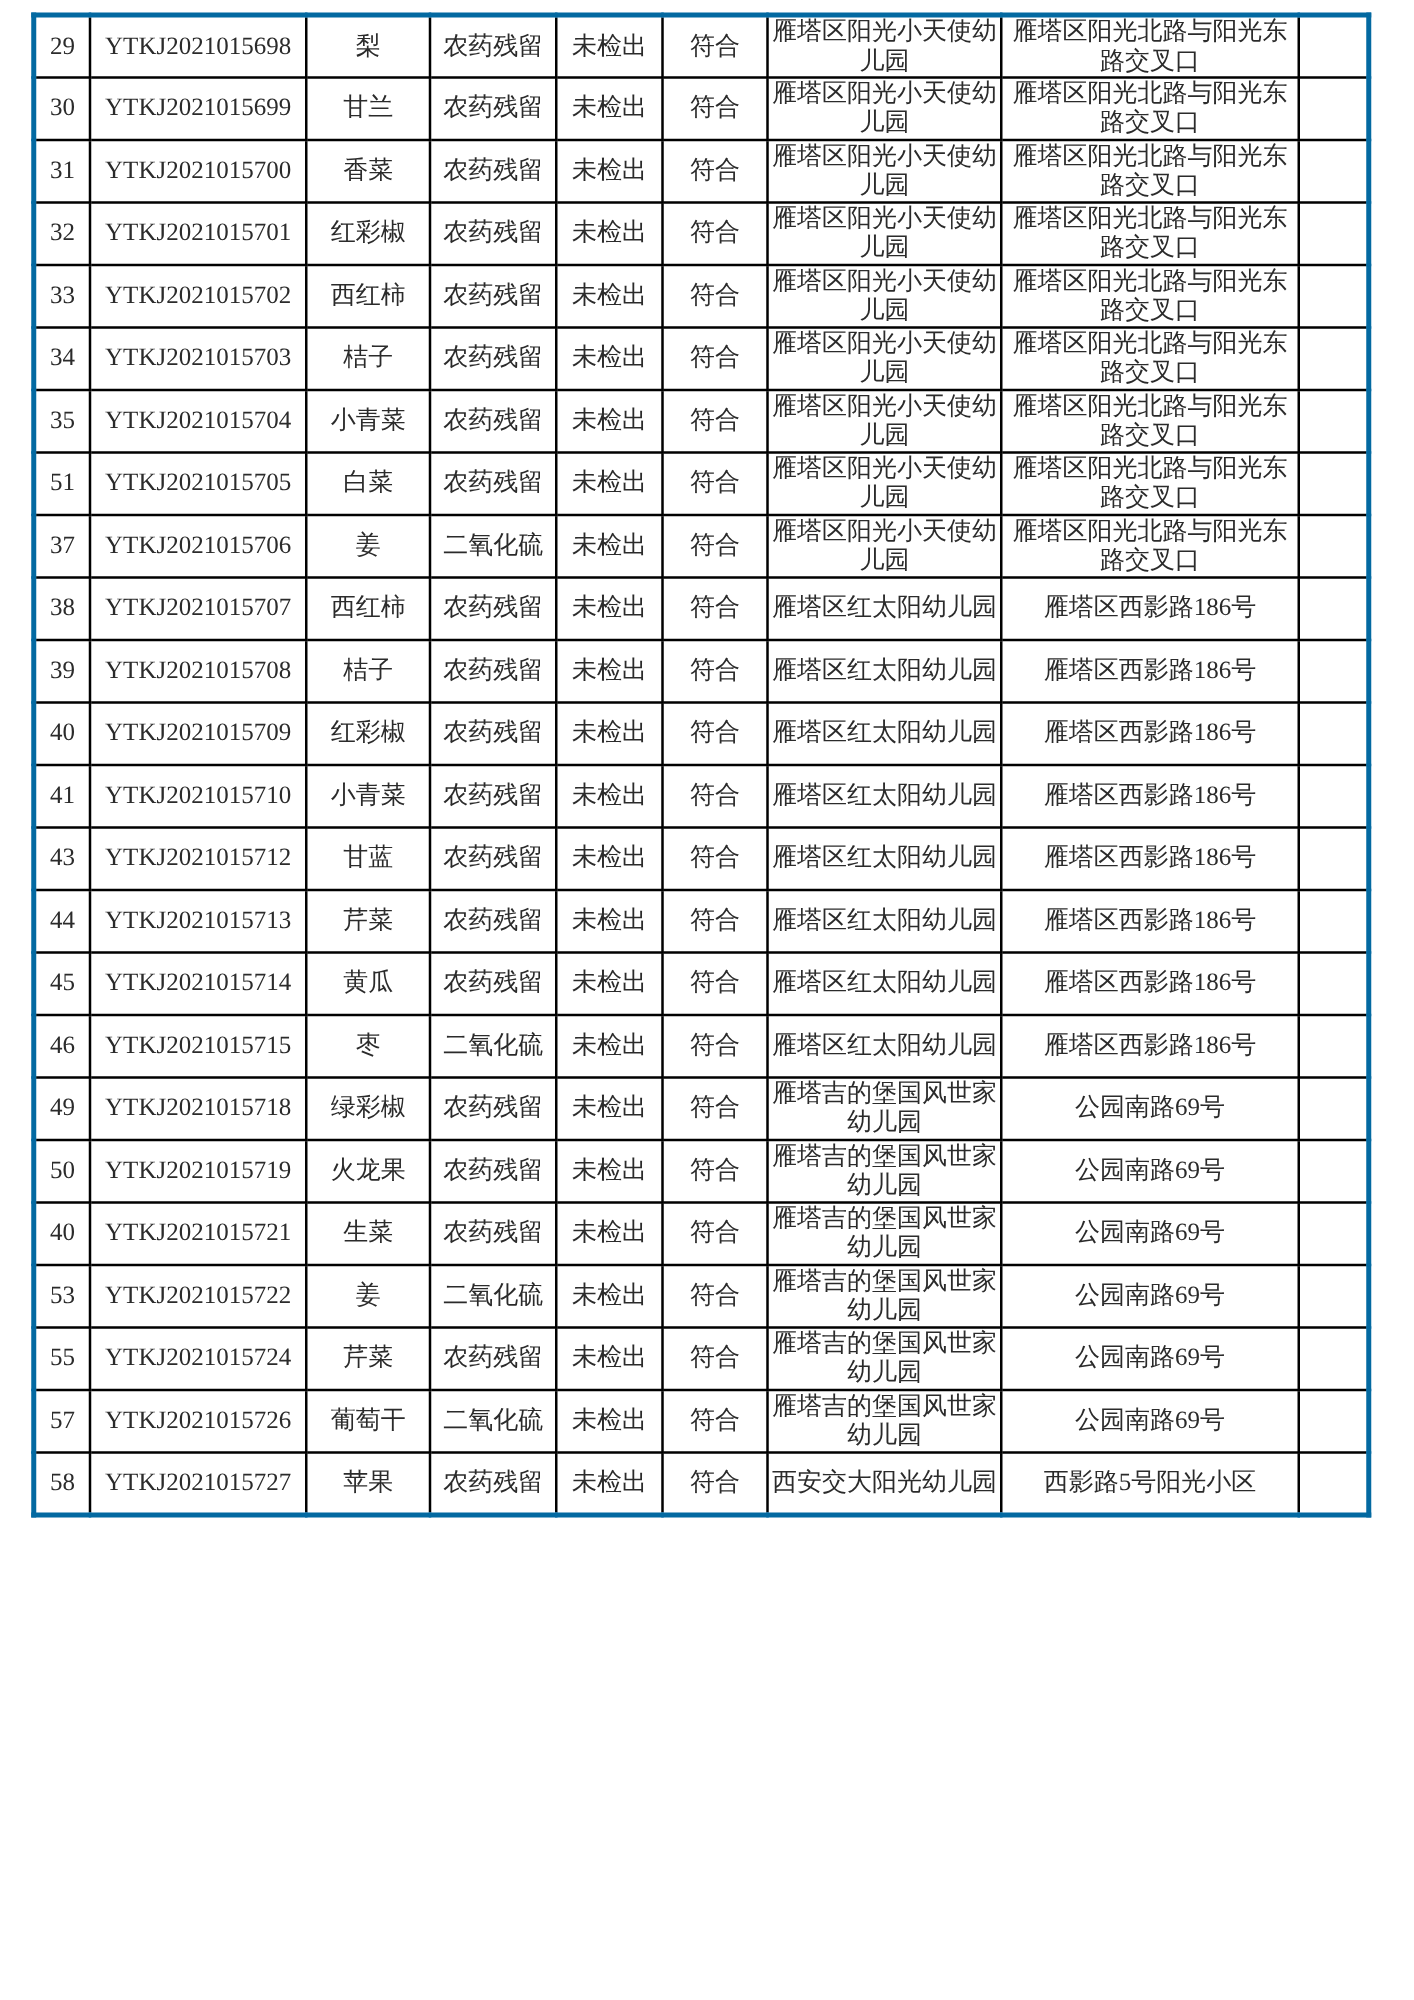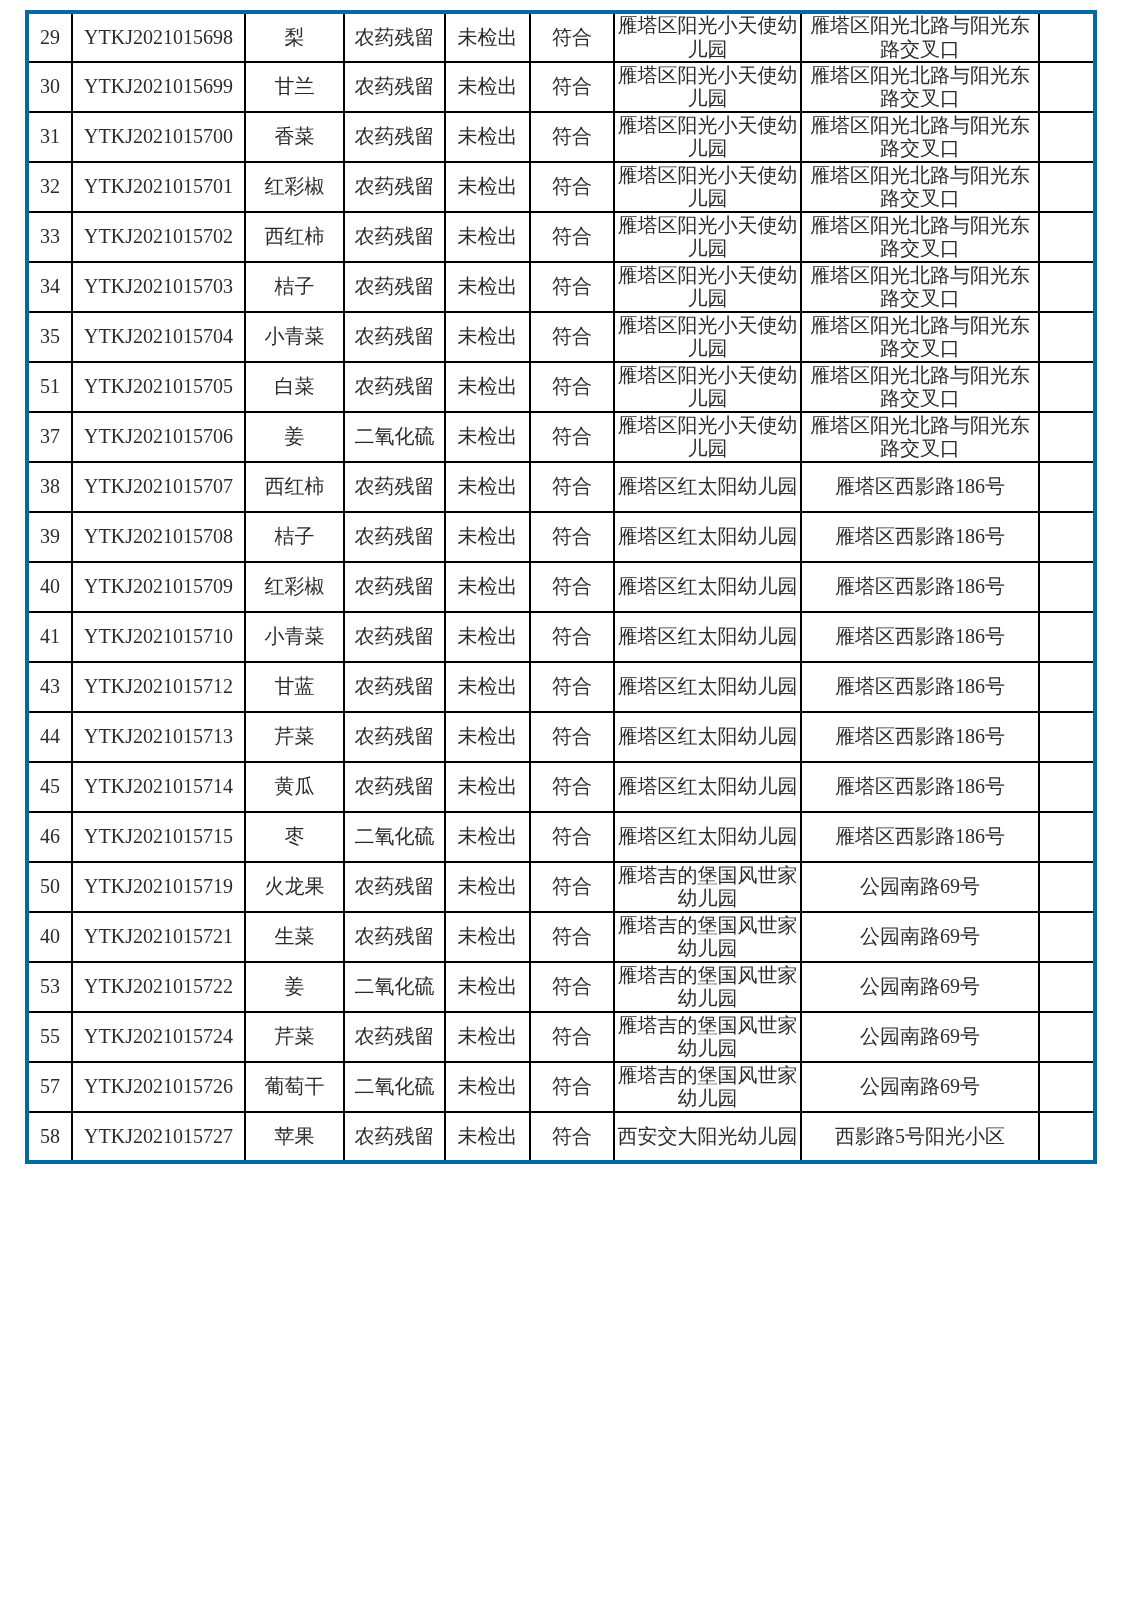--- a/index.html
+++ b/index.html
@@ -252,20 +252,31 @@
           <td class="id-cell">YTKJ2021015715</td>
           <td>枣</td>
           <td>二氧化硫</td>
           <td>未检出</td>
           <td>符合</td>
           <td class="site-cell">雁塔区红太阳幼儿园</td>
           <td class="addr-cell">雁塔区西影路186号</td>
           <td></td>
         </tr>
         <tr>
+          <td class="num-cell">49</td>
+          <td class="id-cell">YTKJ2021015718</td>
+          <td>绿彩椒</td>
+          <td>农药残留</td>
+          <td>未检出</td>
+          <td>符合</td>
+          <td class="site-cell">雁塔吉的堡国风世家幼儿园</td>
+          <td class="addr-cell">公园南路69号</td>
+          <td></td>
+        </tr>
+        <tr>
           <td class="num-cell">50</td>
           <td class="id-cell">YTKJ2021015719</td>
           <td>火龙果</td>
           <td>农药残留</td>
           <td>未检出</td>
           <td>符合</td>
           <td class="site-cell">雁塔吉的堡国风世家幼儿园</td>
           <td class="addr-cell">公园南路69号</td>
           <td></td>
         </tr>

